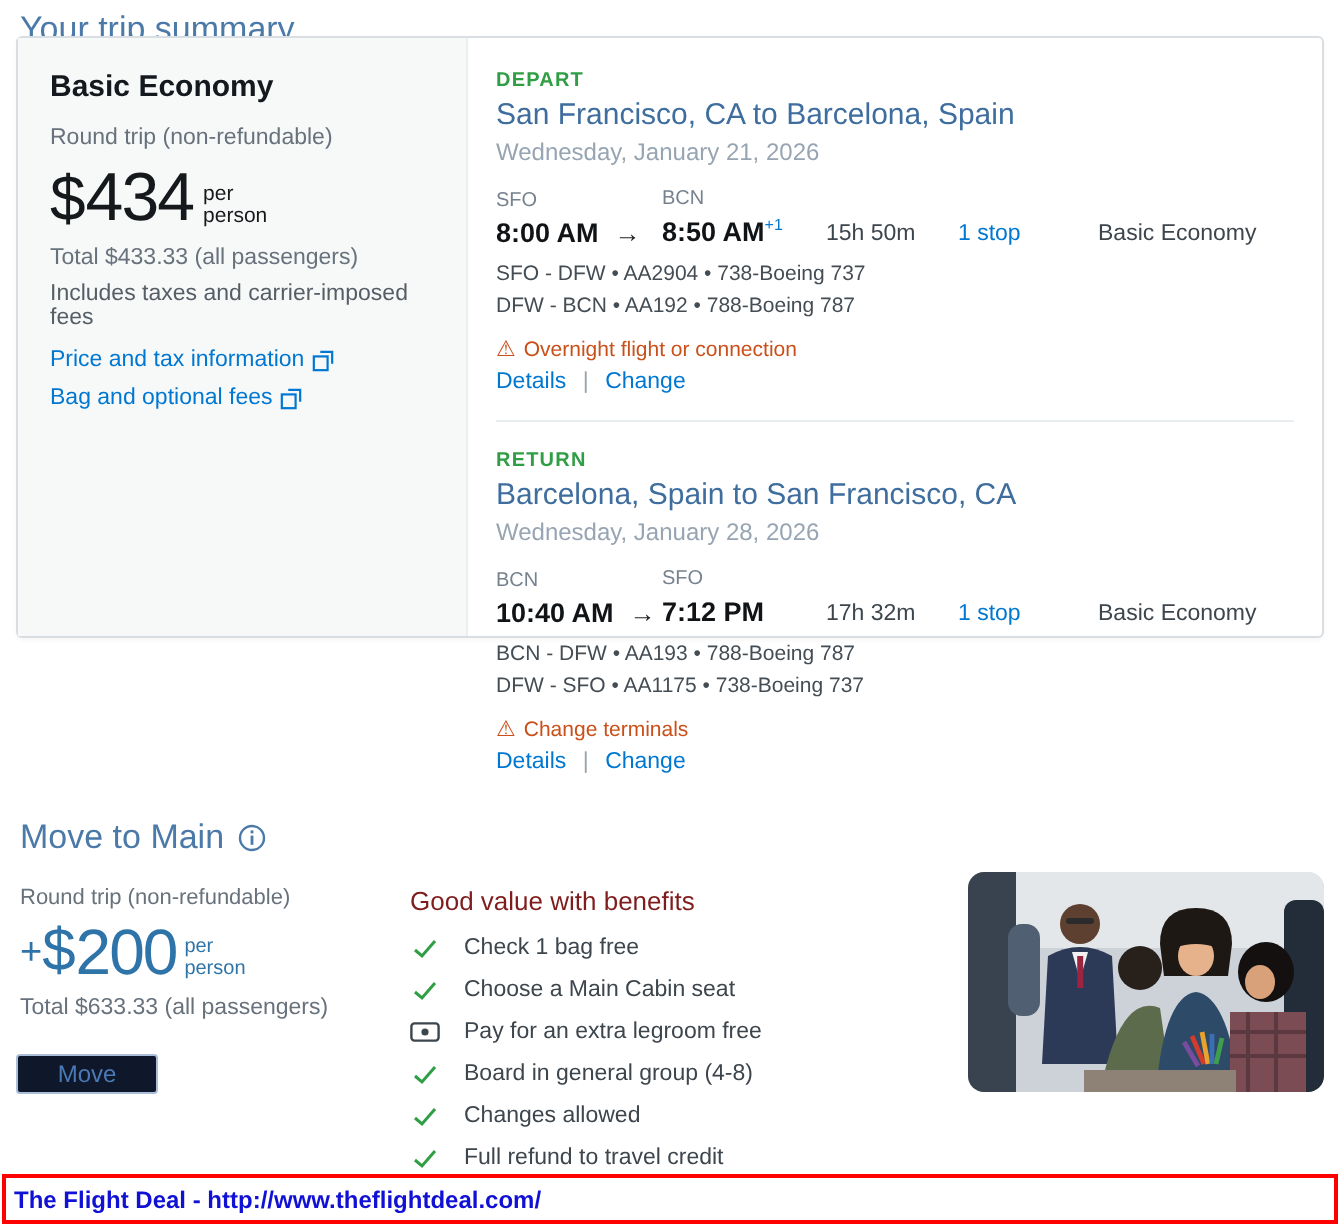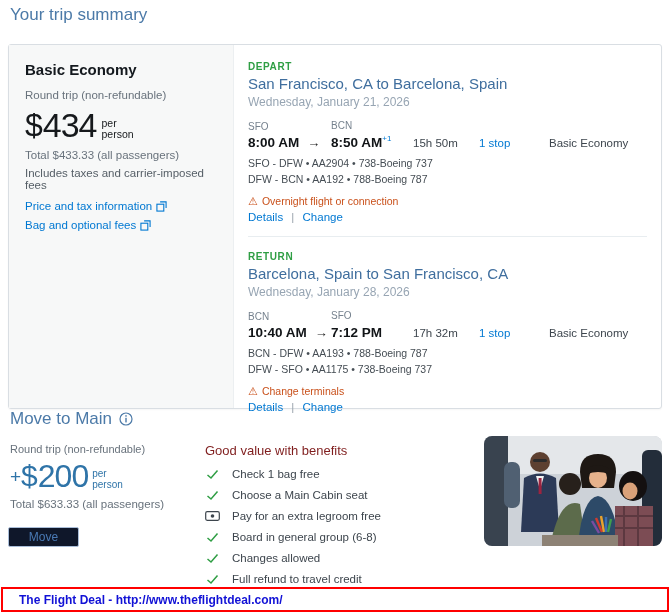--- a/index.html
+++ b/index.html
@@ -10,21 +10,21 @@
   }
   a { text-decoration: none; color: #0078d2; cursor: pointer; }
 
   .page-title {
     position: absolute; top: 5px; left: 10px;
     font-size: 17px; font-weight: 400; color: #4c7aa8;
   }
 
   
   .summary-card {
-    position: absolute; top: 44px; left: 8px; width: 654px; height: 365px;
+    position: absolute; top: 18px; left: 8px; width: 654px; height: 301px;
     border: 1px solid #d9dee3; border-radius: 3px; background: #fff;
     display: flex; box-shadow: 0 1px 2px rgba(0,0,0,0.04);
   }
   .fare-panel {
     width: 225px; background: #f7f8f8; padding: 16px; flex: none;
     border-right: 1px solid #eceff1;
   }
   .fare-name { font-size: 15px; font-weight: 700; color: #14191e; margin-bottom: 11px; }
   .fare-triptype { font-size: 11.5px; color: #68727c; margin-bottom: 8px; }
   .price-row { display: flex; align-items: flex-start; margin-bottom: 8px; color: #16191c; }
@@ -89,21 +89,21 @@
 
   .cabin-photo {
     width: 178px; height: 110px; flex: none; border-radius: 8px; overflow: hidden;
     margin-left: 12px; margin-top: -7px;
   }
 
   
   .deal-banner {
     position: absolute; left: 1px; right: 1px; top: 587px; height: 25px;
     border: 2px solid #ff0000; background: #fff; display: flex; align-items: center;
-    padding-left: 16px;
+    padding-left: 4px;
   }
   .deal-banner a { font-size: 12px; font-weight: 700; color: #1111d6; }
 </style>
 </head>
 <body>
 
 <h1 class="page-title">Your trip summary</h1>
 
 <div class="summary-card">
 
@@ -266,21 +266,21 @@
             </svg>
           </span>
         <span class="benefit-label">Pay for an extra legroom free</span>
       </div>
       <div class="benefit">
         <span class="benefit-icon">
             <svg width="13" height="11" viewBox="0 0 13 11">
               <polyline points="1.5,6 5,9 11.5,1.5" fill="none" stroke="#2f9e44" stroke-width="1.5"></polyline>
             </svg>
           </span>
-        <span class="benefit-label">Board in general group (6-8)</span>
+        <span class="benefit-label">Board in general group (4-8)</span>
       </div>
       <div class="benefit">
         <span class="benefit-icon">
             <svg width="13" height="11" viewBox="0 0 13 11">
               <polyline points="1.5,6 5,9 11.5,1.5" fill="none" stroke="#2f9e44" stroke-width="1.5"></polyline>
             </svg>
           </span>
         <span class="benefit-label">Changes allowed</span>
       </div>
       <div class="benefit">

